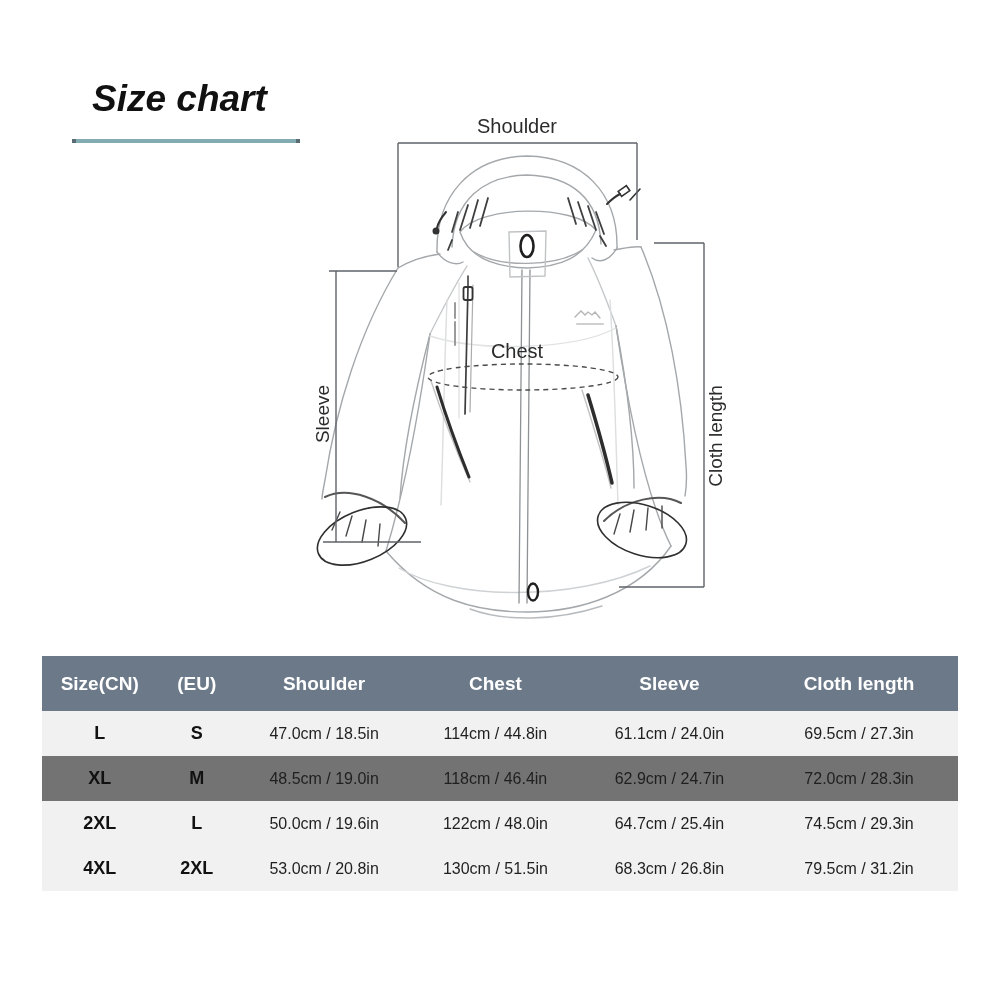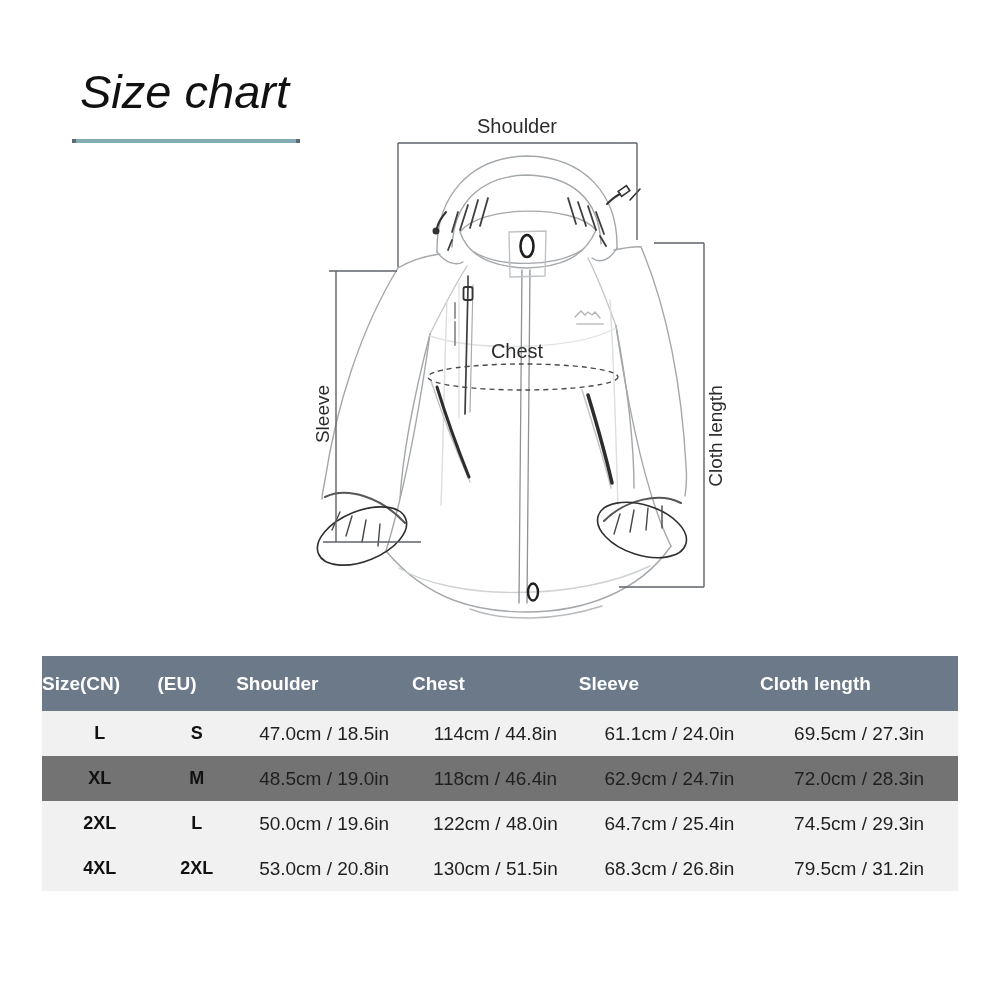--- a/index.html
+++ b/index.html
@@ -1,29 +1,29 @@
 <!DOCTYPE html>
 <html><head>
 <meta charset="utf-8">
 <style>
   html,body{margin:0;padding:0;background:#fff;}
   .canvas{position:relative;width:1000px;height:1000px;background:#ffffff;overflow:hidden;
           font-family:"Liberation Sans",sans-serif;}
-  .page-title{position:absolute;left:80px;top:68px;margin:0;font-size:47px;line-height:1;
-              font-style:italic;font-weight:normal;color:#111;letter-spacing:0px;}
+  .page-title{position:absolute;left:80px;top:68px;margin:12px;font-size:37px;line-height:1;
+              font-style:italic;font-weight:bold;color:#111;letter-spacing:0px;}
   .title-underline{position:absolute;left:72px;top:139px;width:228px;height:4px;
       background:linear-gradient(90deg,#5a6b73 0px,#5a6b73 4px,#83acb2 4px,#83acb2 224px,#5a6b73 224px);}
   .diagram{position:absolute;left:0;top:0;width:1000px;height:660px;}
   .diagram text{font-family:"Liberation Sans",sans-serif;font-size:20px;fill:#2b2b2b;}
   .diagram text.vlabel{font-size:19px;}
   .size-table{position:absolute;left:42px;top:656px;width:916px;border-collapse:collapse;
               table-layout:fixed;}
   .size-table th{background:#6b7989;color:#ffffff;font-size:19px;font-weight:bold;height:55px;
-                 text-align:left;vertical-align:middle;padding:0;}
-  .size-table td{height:45px;text-align:center;vertical-align:middle;font-size:19px;
+                 text-align:center;vertical-align:middle;padding:0;}
+  .size-table td{height:45px;text-align:center;vertical-align:middle;font-size:16px;
                  color:#1f1f1f;padding:0;}
   .size-table td.sz{font-weight:bold;font-size:18px;color:#111;}
   .size-table tr.odd td{background:#f1f1f1;}
   .size-table tr.even td{background:#737373;}
   .c1{width:12.6%;} .c2{width:8.6%;} .c3{width:19.2%;} .c4{width:18.2%;} .c5{width:19.8%;} .c6{width:21.6%;}
 </style>
 </head>
 <body>
 
 <div class="canvas">

